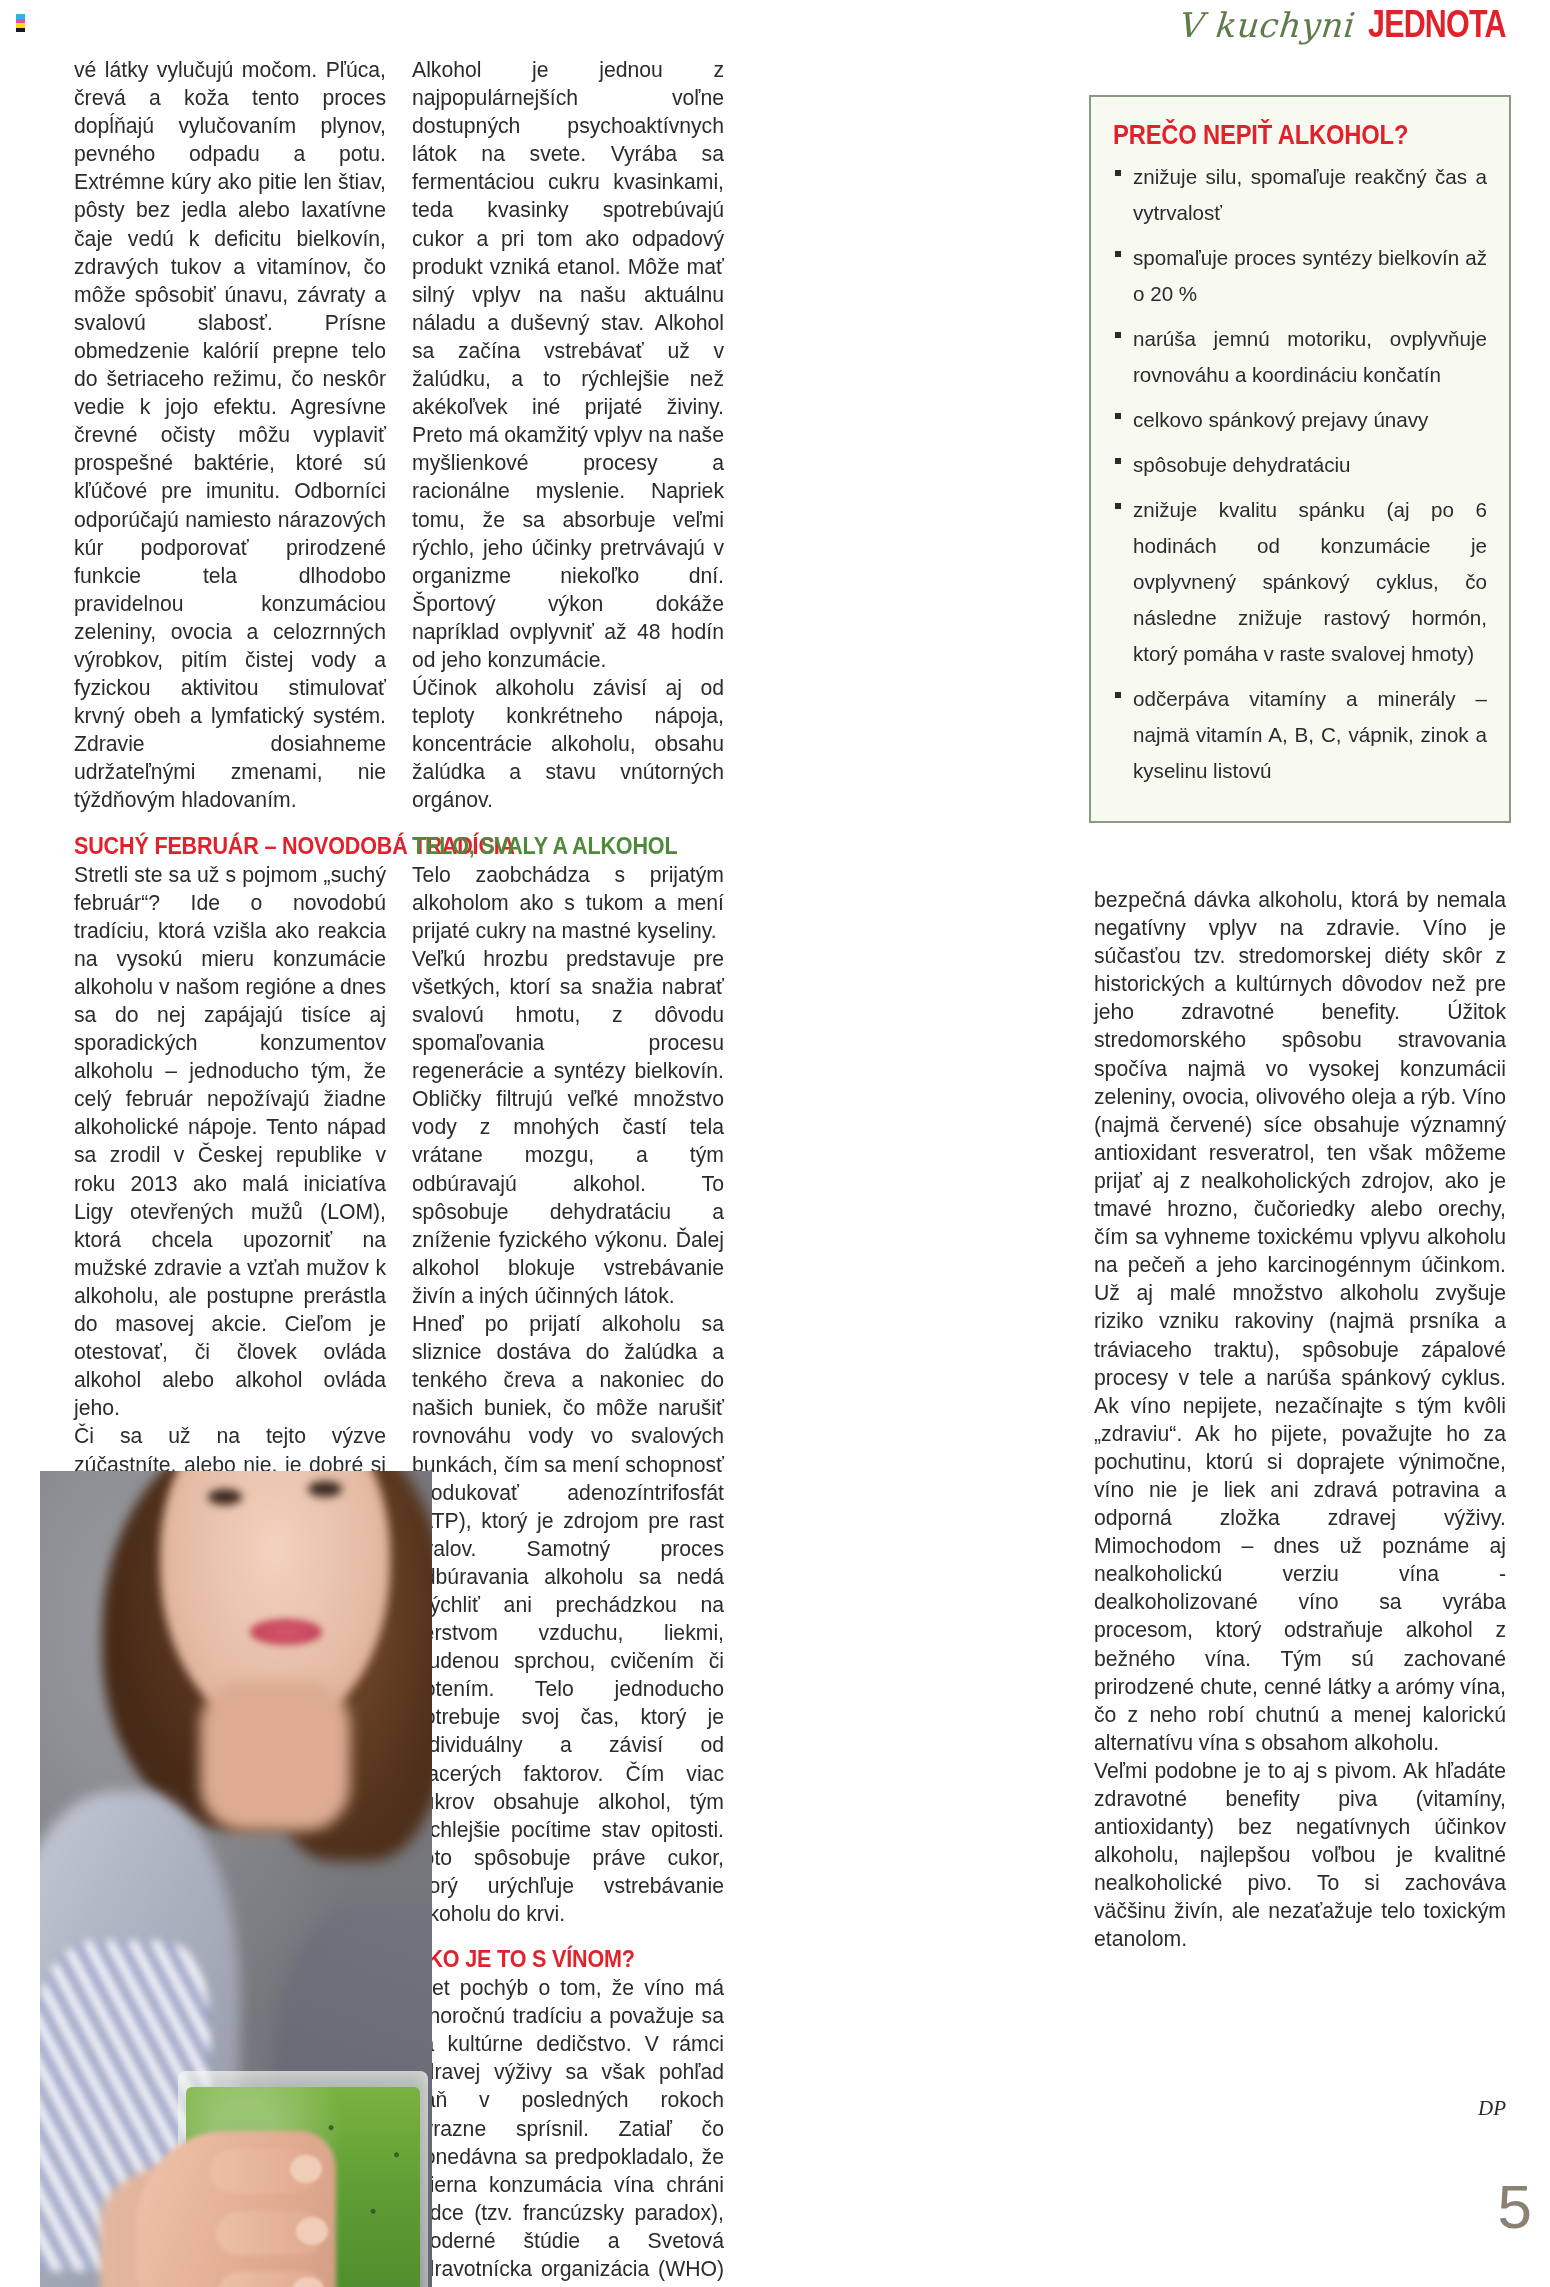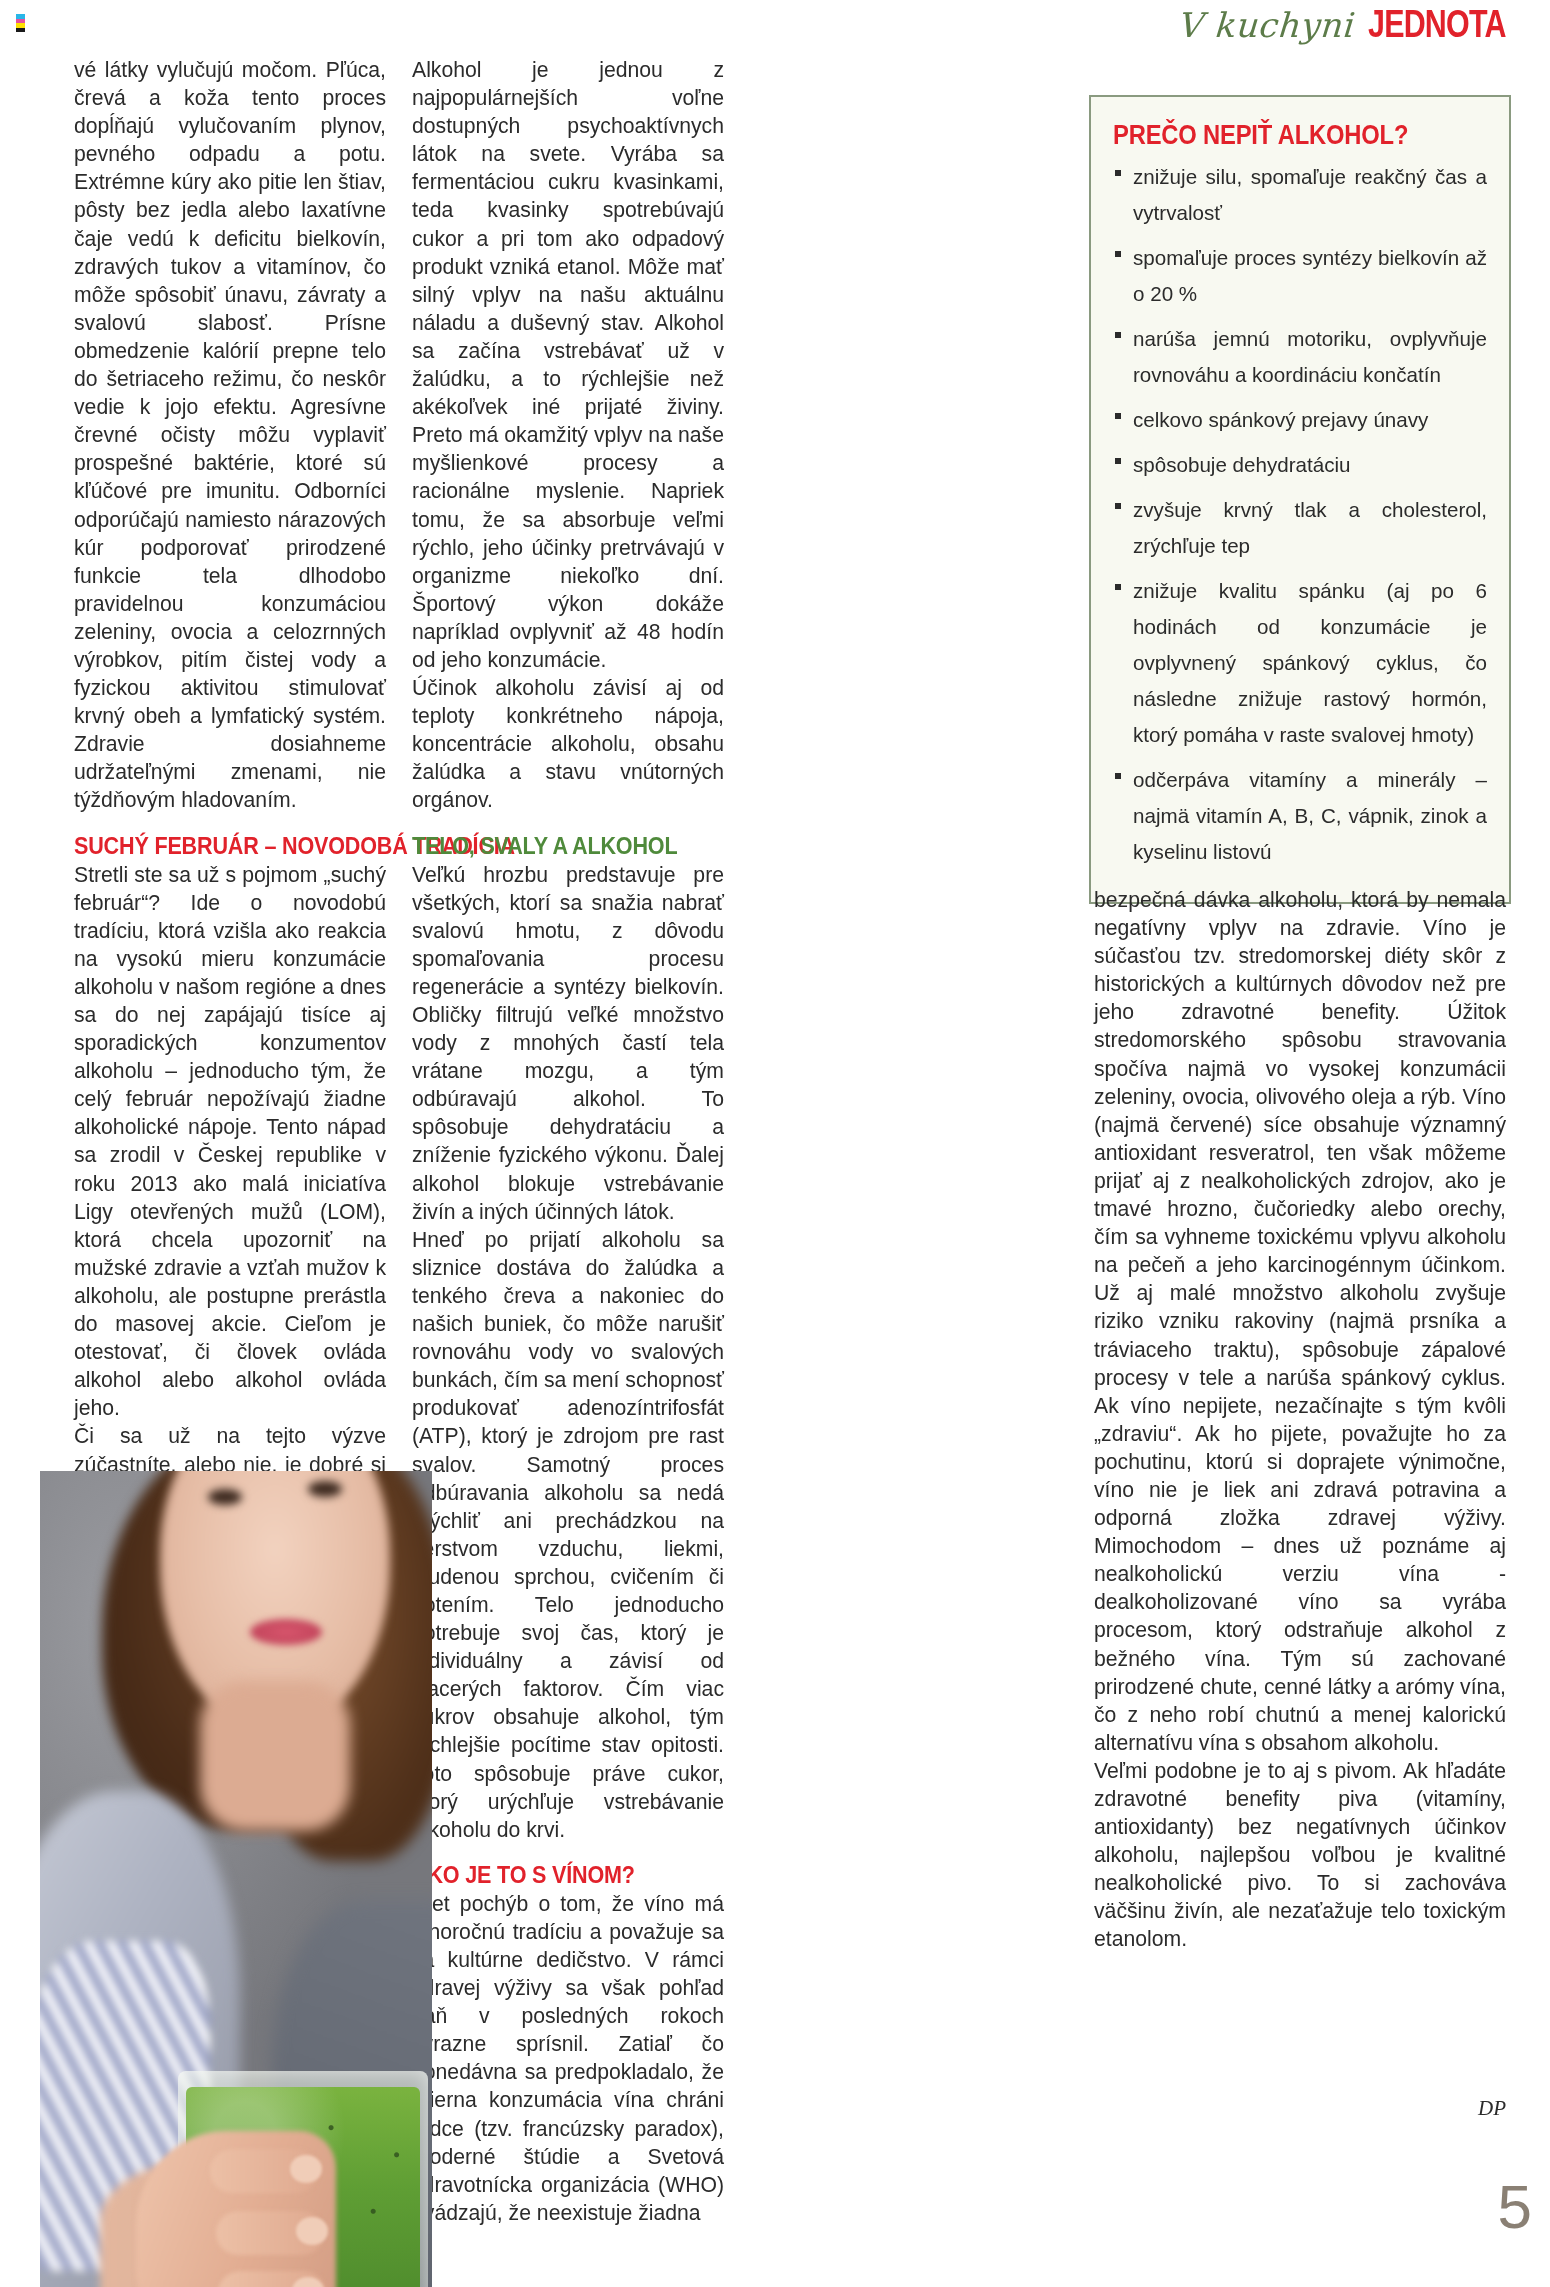--- a/index.html
+++ b/index.html
@@ -334,35 +334,35 @@
   <p>vé látky vylučujú močom. Pľúca, črevá a koža tento proces dopĺňajú vylučovaním plynov, pevného odpadu a potu. Extrémne kúry ako pitie len štiav, pôsty bez jedla alebo laxatívne čaje vedú k deficitu bielkovín, zdravých tukov a vitamínov, čo môže spôsobiť únavu, závraty a svalovú slabosť. Prísne obmedzenie kalórií prepne telo do šetriaceho režimu, čo neskôr vedie k jojo efektu. Agresívne črevné očisty môžu vyplaviť prospešné baktérie, ktoré sú kľúčové pre imunitu. Odborníci odporúčajú namiesto nárazových kúr podporovať prirodzené funkcie tela dlhodobo pravidelnou konzumáciou zeleniny, ovocia a celozrnných výrobkov, pitím čistej vody a fyzickou aktivitou stimulovať krvný obeh a lymfatický systém. Zdravie dosiahneme udržateľnými zmenami, nie týždňovým hladovaním.</p>
   <h2 class="kicker red">SUCHÝ FEBRUÁR – NOVODOBÁ TRADÍCIA</h2>
   <p>Stretli ste sa už s pojmom „suchý február“? Ide o novodobú tradíciu, ktorá vzišla ako reakcia na vysokú mieru konzumácie alkoholu v našom regióne a dnes sa do nej zapájajú tisíce aj sporadických konzumentov alkoholu – jednoducho tým, že celý február nepožívajú žiadne alkoholické nápoje. Tento nápad sa zrodil v Českej republike v roku 2013 ako malá iniciatíva Ligy otevřených mužů (LOM), ktorá chcela upozorniť na mužské zdravie a vzťah mužov k alkoholu, ale postupne prerástla do masovej akcie. Cieľom je otestovať, či človek ovláda alkohol alebo alkohol ovláda jeho.</p>
   <p>Či sa už na tejto výzve zúčastníte, alebo nie, je dobré si pripomenúť, že vzhľadom na negatívne účinky alkoholu už v malom množstve, je vždy lepšia prevencia.</p>
 </div>
 
 <div id="col-mid" class="col">
   <p>Alkohol je jednou z najpopulárnejších voľne dostupných psychoaktívnych látok na svete. Vyrába sa fermentáciou cukru kvasinkami, teda kvasinky spotrebúvajú cukor a pri tom ako odpadový produkt vzniká etanol. Môže mať silný vplyv na našu aktuálnu náladu a duševný stav. Alkohol sa začína vstrebávať už v žalúdku, a to rýchlejšie než akékoľvek iné prijaté živiny. Preto má okamžitý vplyv na naše myšlienkové procesy a racionálne myslenie. Napriek tomu, že sa absorbuje veľmi rýchlo, jeho účinky pretrvávajú v organizme niekoľko dní. Športový výkon dokáže napríklad ovplyvniť až 48 hodín od jeho konzumácie.</p>
   <p>Účinok alkoholu závisí aj od teploty konkrétneho nápoja, koncentrácie alkoholu, obsahu žalúdka a stavu vnútorných orgánov.</p>
   <h2 class="kicker green">TELO, SVALY A ALKOHOL</h2>
+  <p>Telo zaobchádza s prijatým alkoholom ako s tukom a mení prijaté cukry na mastné kyseliny.</p>
   <p>Veľkú hrozbu predstavuje pre všetkých, ktorí sa snažia nabrať svalovú hmotu, z dôvodu spomaľovania procesu regenerácie a syntézy bielkovín. Obličky filtrujú veľké množstvo vody z mnohých častí tela vrátane mozgu, a tým odbúravajú alkohol. To spôsobuje dehydratáciu a zníženie fyzického výkonu. Ďalej alkohol blokuje vstrebávanie živín a iných účinných látok.</p>
   <p>Hneď po prijatí alkoholu sa sliznice dostáva do žalúdka a tenkého čreva a nakoniec do našich buniek, čo môže narušiť rovnováhu vody vo svalových bunkách, čím sa mení schopnosť produkovať adenozíntrifosfát (ATP), ktorý je zdrojom pre rast svalov. Samotný proces odbúravania alkoholu sa nedá zrýchliť ani prechádzkou na čerstvom vzduchu, liekmi, studenou sprchou, cvičením či potením. Telo jednoducho potrebuje svoj čas, ktorý je individuálny a závisí od viacerých faktorov. Čím viac cukrov obsahuje alkohol, tým rýchlejšie pocítime stav opitosti. Toto spôsobuje práve cukor, ktorý urýchľuje vstrebávanie alkoholu do krvi.</p>
   <h2 class="kicker red">AKO JE TO S VÍNOM?</h2>
   <p>Niet pochýb o tom, že víno má dlhoročnú tradíciu a považuje sa za kultúrne dedičstvo. V rámci zdravej výživy sa však pohľad naň v posledných rokoch výrazne sprísnil. Zatiaľ čo donedávna sa predpokladalo, že mierna konzumácia vína chráni srdce (tzv. francúzsky paradox), moderné štúdie a Svetová zdravotnícka organizácia (WHO) uvádzajú, že neexistuje žiadna</p>
 </div>
 
 <aside id="infobox">
   <h2>PREČO NEPIŤ ALKOHOL?</h2>
   <ul>
     <li>znižuje silu, spomaľuje reakčný čas a vytrvalosť</li>
     <li>spomaľuje proces syntézy bielkovín až o 20 %</li>
     <li>narúša jemnú motoriku, ovplyvňuje rovnováhu a koordináciu končatín</li>
     <li>celkovo spánkový prejavy únavy</li>
     <li>spôsobuje dehydratáciu</li>
-    <li>zvyšuje krvný tlak a cholesterol, zrýchľuje tep</li>
     <li>znižuje kvalitu spánku (aj po 6 hodinách od konzumácie je ovplyvnený spánkový cyklus, čo následne znižuje rastový hormón, ktorý pomáha v raste svalovej hmoty)</li>
     <li>odčerpáva vitamíny a minerály – najmä vitamín A, B, C, vápnik, zinok a kyselinu listovú</li>
   </ul>
 </aside>
 
 <div id="col-right" class="col">
   <p>bezpečná dávka alkoholu, ktorá by nemala negatívny vplyv na zdravie. Víno je súčasťou tzv. stredomorskej diéty skôr z historických a kultúrnych dôvodov než pre jeho zdravotné benefity. Úžitok stredomorského spôsobu stravovania spočíva najmä vo vysokej konzumácii zeleniny, ovocia, olivového oleja a rýb. Víno (najmä červené) síce obsahuje významný antioxidant resveratrol, ten však môžeme prijať aj z nealkoholických zdrojov, ako je tmavé hrozno, čučoriedky alebo orechy, čím sa vyhneme toxickému vplyvu alkoholu na pečeň a jeho karcinogénnym účinkom. Už aj malé množstvo alkoholu zvyšuje riziko vzniku rakoviny (najmä prsníka a tráviaceho traktu), spôsobuje zápalové procesy v tele a narúša spánkový cyklus. Ak víno nepijete, nezačínajte s tým kvôli „zdraviu“. Ak ho pijete, považujte ho za pochutinu, ktorú si doprajete výnimočne, víno nie je liek ani zdravá potravina a odporná zložka zdravej výživy. Mimochodom – dnes už poznáme aj nealkoholickú verziu vína - dealkoholizované víno sa vyrába procesom, ktorý odstraňuje alkohol z bežného vína. Tým sú zachované prirodzené chute, cenné látky a arómy vína, čo z neho robí chutnú a menej kalorickú alternatívu vína s obsahom alkoholu.</p>
   <p>Veľmi podobne je to aj s pivom. Ak hľadáte zdravotné benefity piva (vitamíny, antioxidanty) bez negatívnych účinkov alkoholu, najlepšou voľbou je kvalitné nealkoholické pivo. To si zachováva väčšinu živín, ale nezaťažuje telo toxickým etanolom.</p>
 </div>
 

